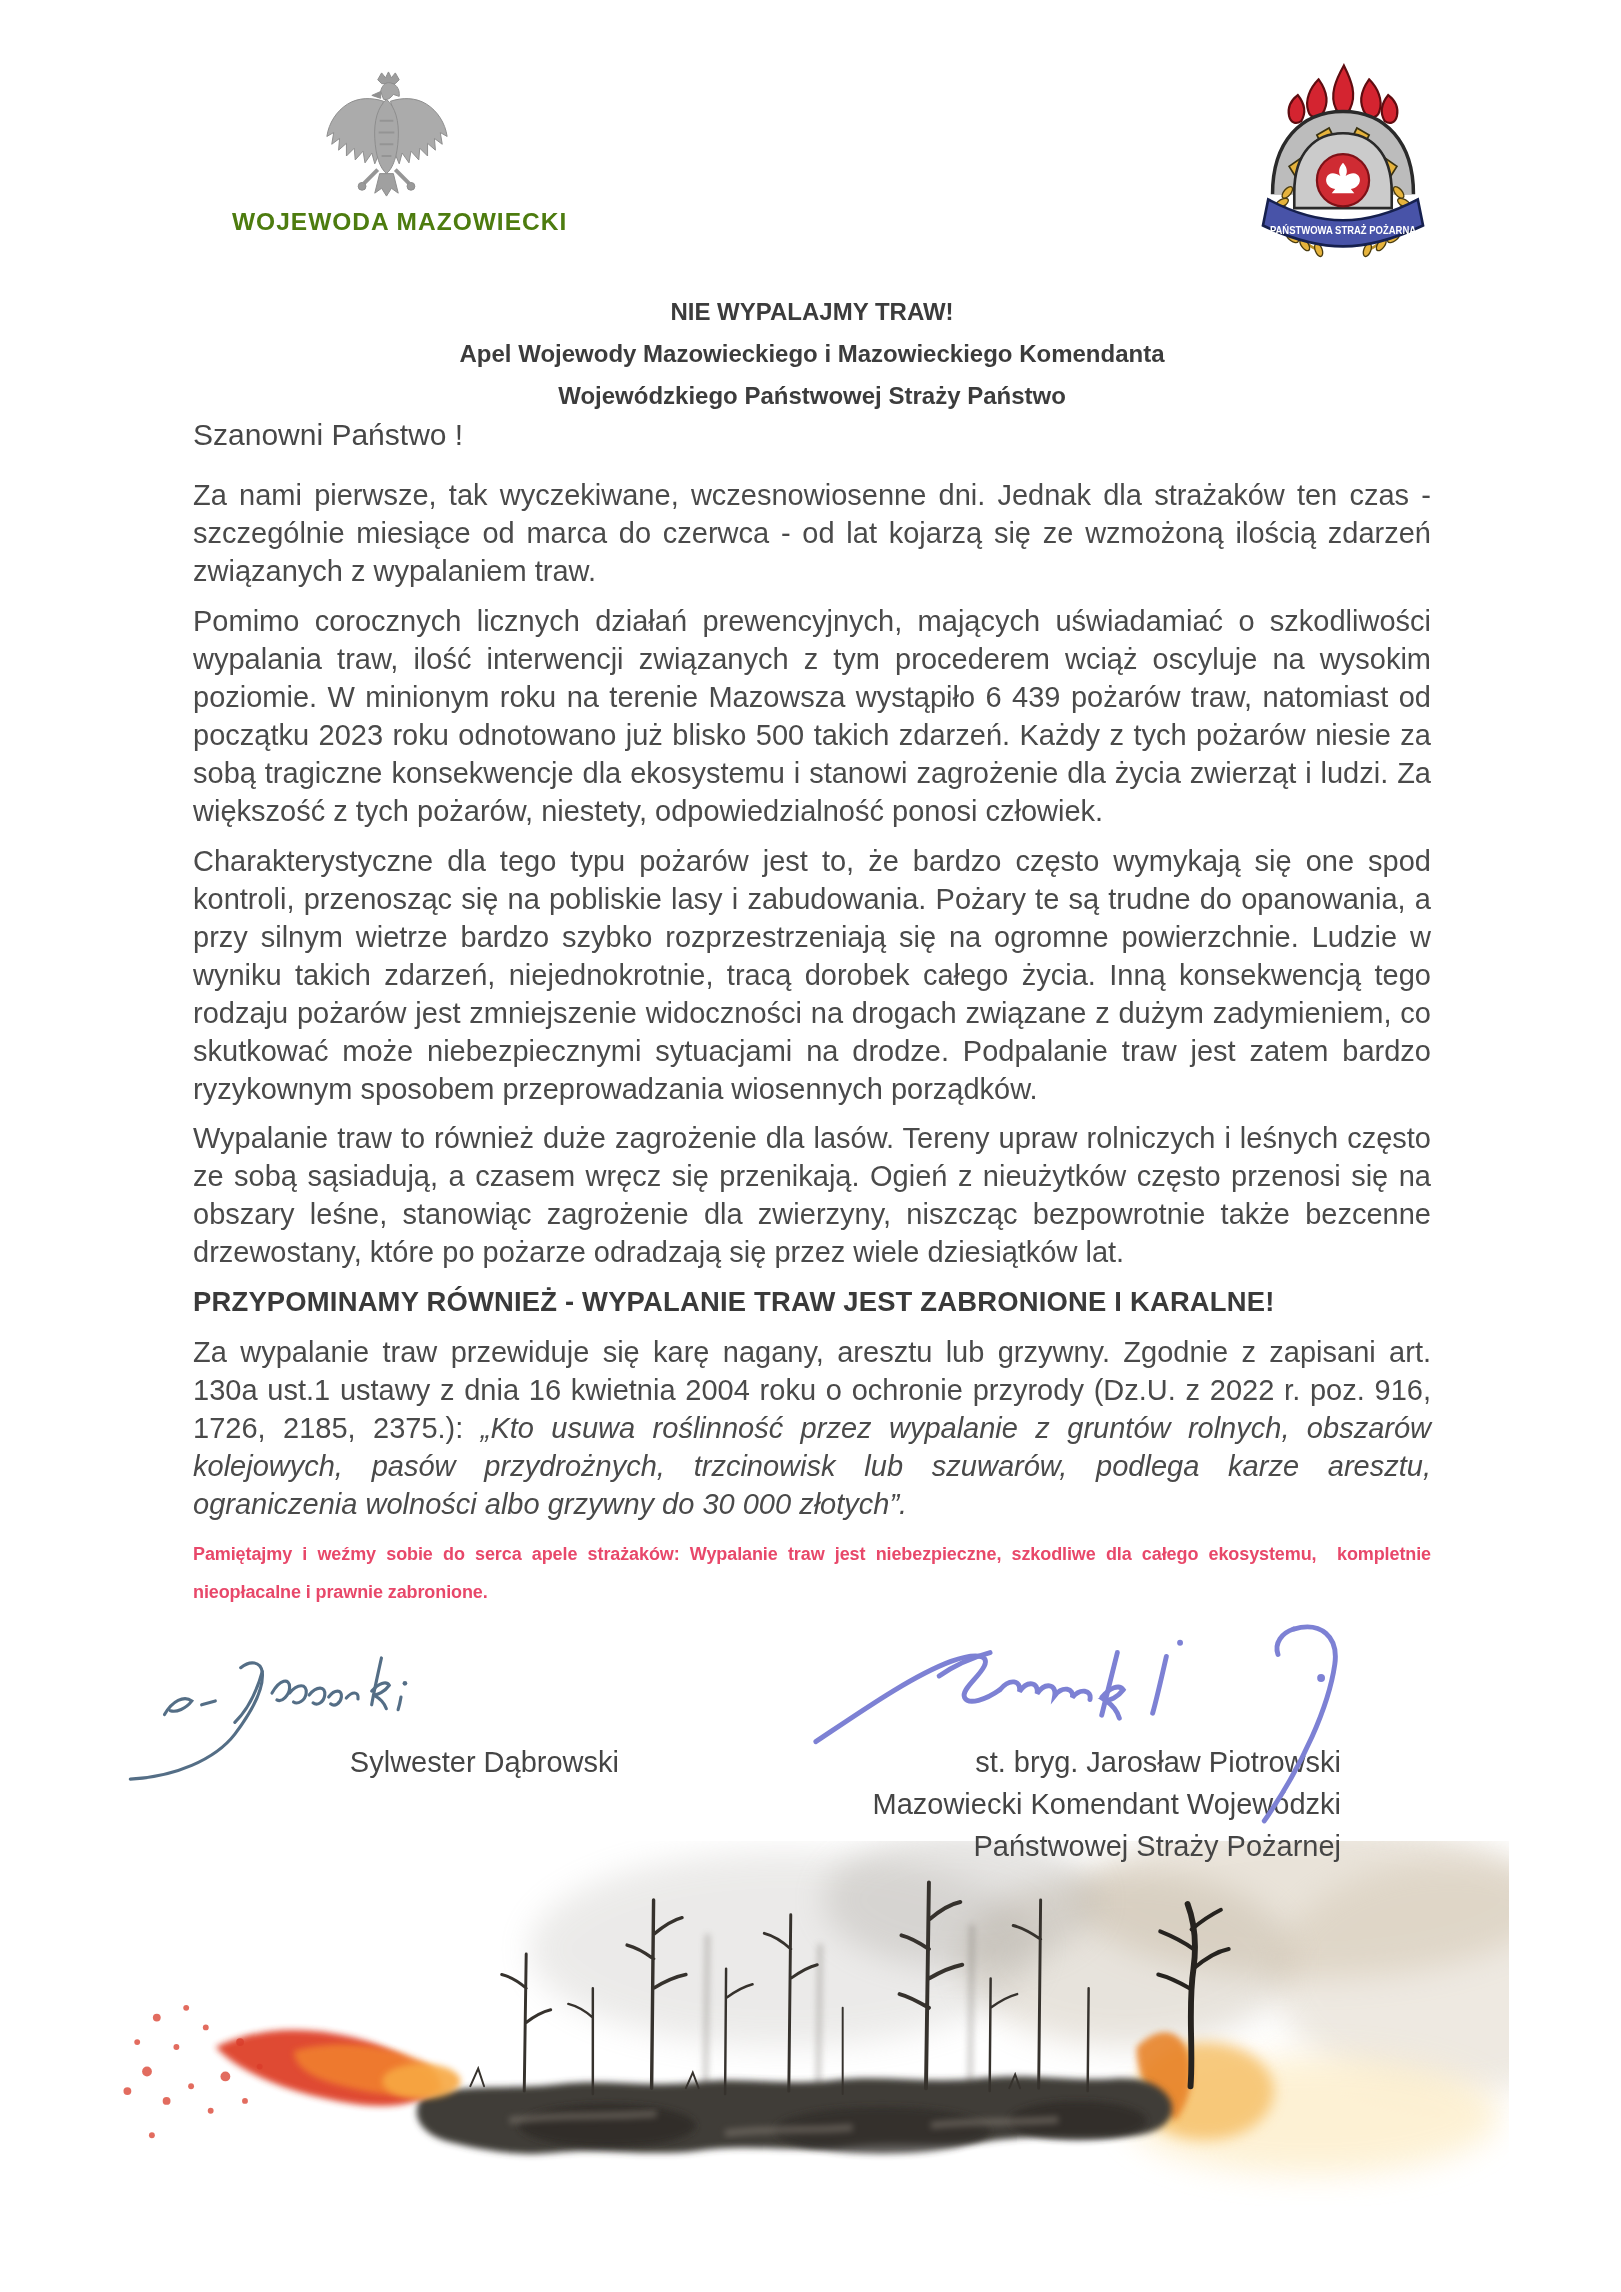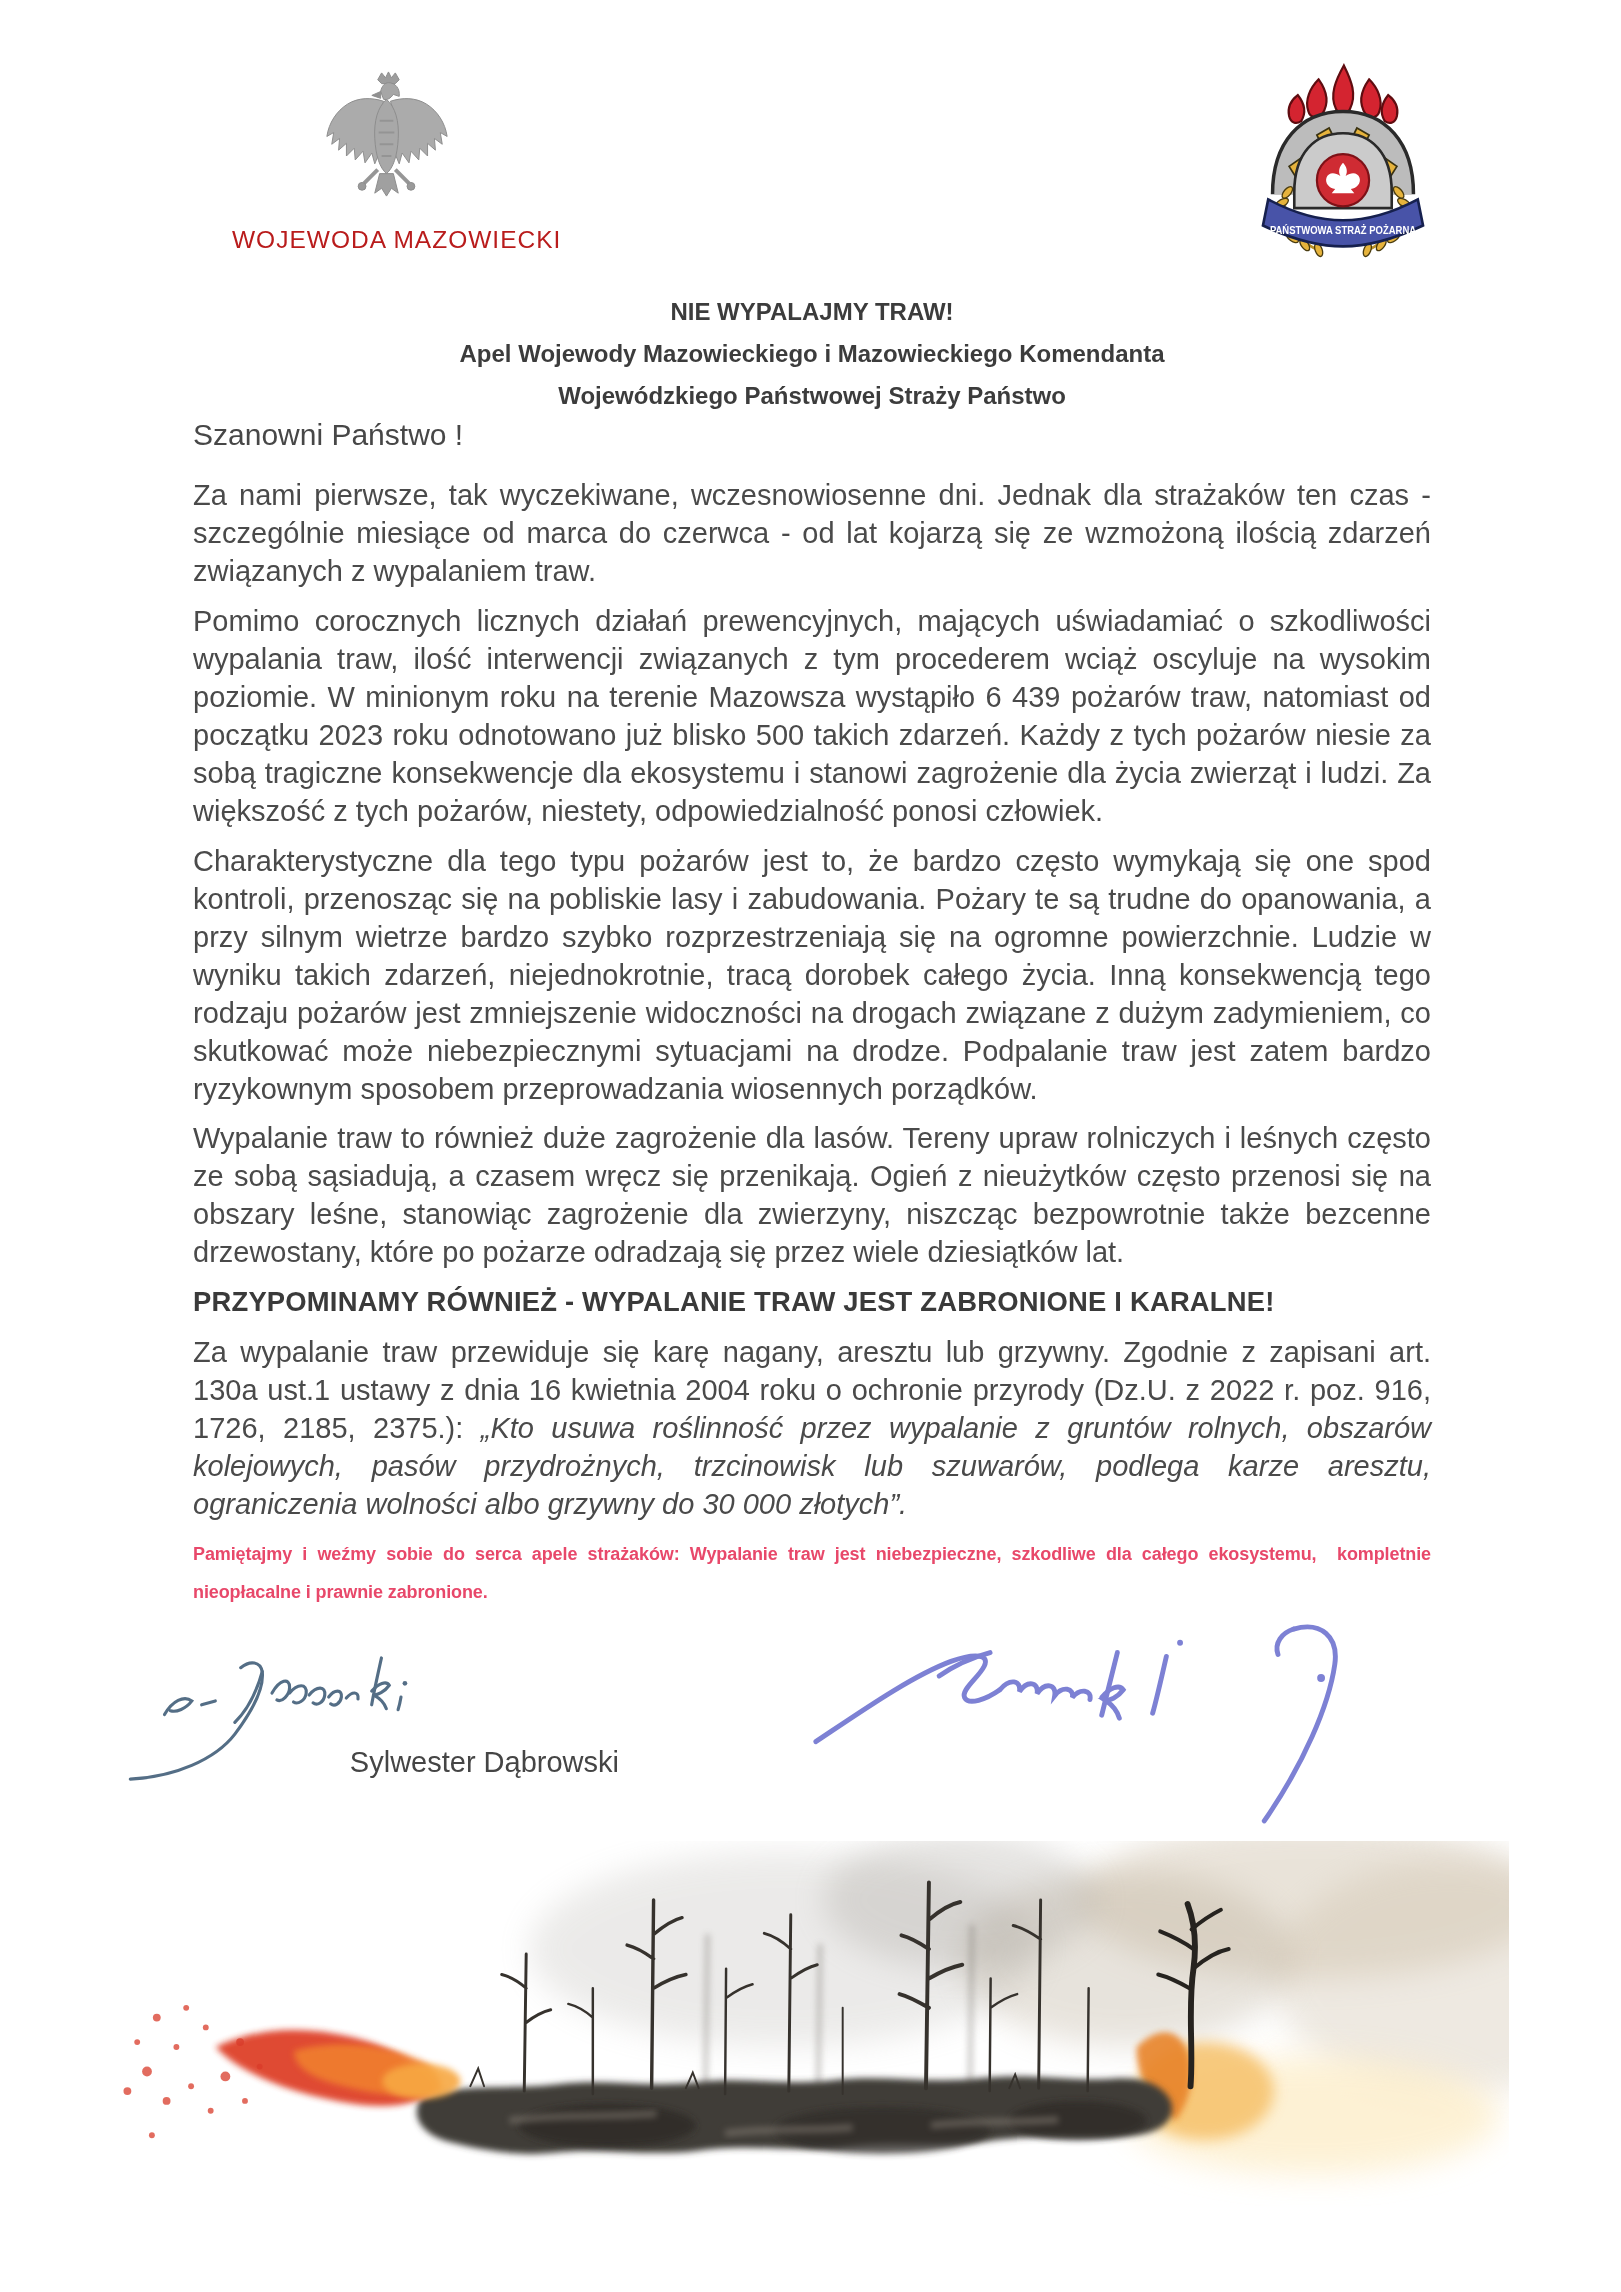--- a/index.html
+++ b/index.html
@@ -2,22 +2,22 @@
 <html><head>
 <meta charset="utf-8">
 <style>
   html,body{margin:0;padding:0;background:#9a9a9a;}
   .page{
     position:relative;width:1621px;height:2293px;background:#ffffff;
     font-family:"Liberation Sans",sans-serif;color:#4a4a4a;overflow:hidden;
     margin:0 auto;
   }
   .office{
-    position:absolute;left:232px;top:226px;
-    font-size:24.5px;font-weight:normal;letter-spacing:1px;color:#b91c1c;
+    position:absolute;left:232px;top:208px;
+    font-size:24.5px;font-weight:bold;letter-spacing:1px;color:#4d7c0f;
   }
   .eagle{position:absolute;left:321px;top:69px;width:132px;height:131px;}
   .crest{position:absolute;left:1256px;top:57px;width:174px;height:210px;}
   .headline{
     position:absolute;left:193px;top:291px;width:1238px;text-align:center;
     font-weight:bold;font-size:24px;color:#3c3c3c;
   }
   .headline div{height:42px;line-height:42px;}
   .salutation{position:absolute;left:193px;top:418px;font-size:30px;color:#474747;}
   .bodycol{
@@ -157,20 +157,25 @@
       <path d="M500,12 C528,4 546,20 542,48 C536,90 510,150 470,208"></path>
       <path d="M500,12 C488,16 480,26 484,38"></path>
     </g>
     <circle cx="528" cy="62" r="4" fill="#7d81d4"></circle>
     <circle cx="384" cy="26" r="3" fill="#7d81d4"></circle>
   </svg>
 
   <div class="sig-block left">
     <div>Sylwester Dąbrowski</div>
   </div>
+  <div class="sig-block right">
+    <div>st. bryg. Jarosław Piotrowski</div>
+    <div>Mazowiecki Komendant Wojewódzki</div>
+    <div>Państwowej Straży Pożarnej</div>
+  </div>
 
   <svg class="illustration" viewBox="0 0 1440 372">
     <defs>
       <filter id="bl3" x="-30%" y="-30%" width="160%" height="160%">
           <feGaussianBlur stdDeviation="3"></feGaussianBlur>
         </filter>
       <filter id="bl7" x="-40%" y="-40%" width="180%" height="180%">
           <feGaussianBlur stdDeviation="7"></feGaussianBlur>
         </filter>
       <filter id="bl16" x="-60%" y="-60%" width="220%" height="220%">

